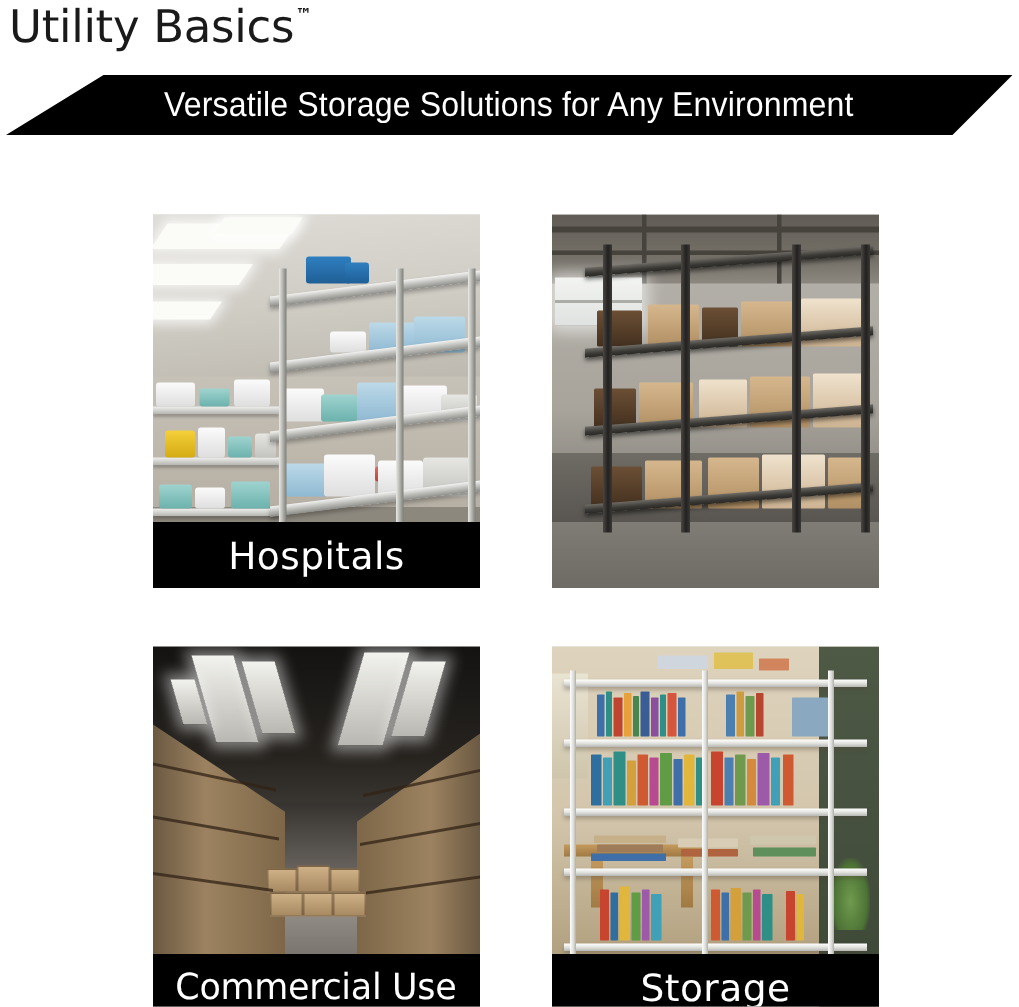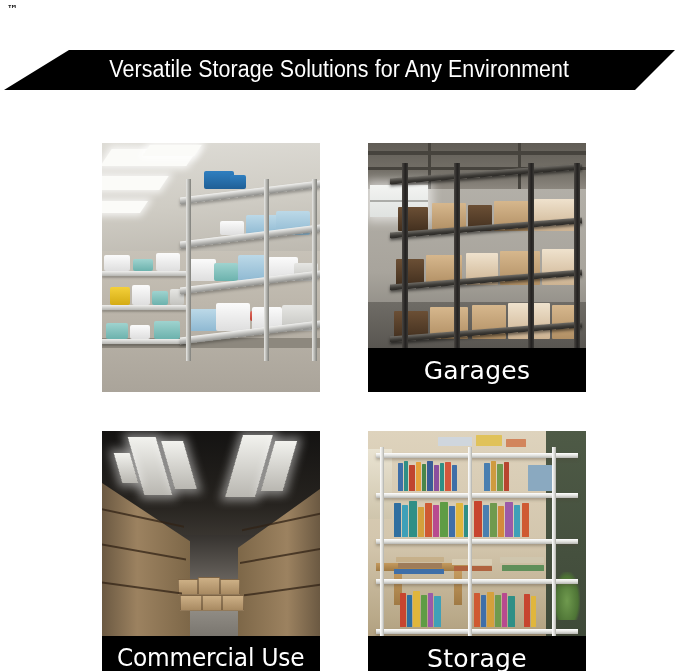--- a/index.html
+++ b/index.html
@@ -287,20 +287,21 @@
   }
   .sch-plant {
     position: absolute; right: 6px; bottom: 60px; width: 26px; height: 48px;
     background: radial-gradient(ellipse at 50% 60%, #6f9a4e 0%, #4d7335 60%, rgba(77,115,53,0) 75%);
   }
 </style>
 </head>
 <body>
 
 <div class="brand">
+  <span class="brand-name">Utility Basics</span>
   <span class="brand-tm">™</span>
 </div>
 
 <div class="banner">
   <span class="banner-text">Versatile Storage Solutions for Any Environment</span>
 </div>
 
 <div class="grid">
 
   <div class="tile r0 c0">
@@ -347,20 +348,23 @@
         <div class="box bx-ltblue" style="left:6px;  top:126px;width:32px; height:22px;"></div>
         <div class="box bx-white" style="left:36px; top:120px;width:34px; height:28px;"></div>
         <div class="box bx-red" style="left:70px; top:128px;width:14px; height:10px;"></div>
         <div class="box bx-white" style="left:72px; top:124px;width:30px; height:24px;"></div>
         <div class="box bx-gray" style="left:102px;top:122px;width:34px; height:26px;"></div>
         <div class="hosp-shelf hs4"></div>
         <div class="hosp-post hp1"></div>
         <div class="hosp-post hp2"></div>
         <div class="hosp-post hp3"></div>
       </div>
+    </div>
+    <div class="caption">
+      <span class="caption-text">Hospitals</span>
     </div>
   </div>
 
   <div class="tile r0 c1">
     <div class="photo">
       <div class="gar-bg"></div>
       <div class="gar-ceiling">
         <div class="gar-beam" style="left:0; top:8px;  width:218px;"></div>
         <div class="gar-beam" style="left:0; top:24px; width:218px; height:3px;"></div>
         <div class="gar-beam" style="left:60px; top:0; width:3px; height:46px;"></div>
@@ -388,23 +392,20 @@
         <div class="gbox gb-tan" style="left:82px; top:142px; width:34px; height:34px;"></div>
         <div class="gbox gb-lt" style="left:118px;top:140px; width:42px; height:36px;"></div>
         <div class="gbox gb-tan" style="left:162px;top:142px; width:28px; height:34px;"></div>
         <div class="gar-shelf" style="top:166px;"></div>
         <div class="gar-post" style="left:12px;"></div>
         <div class="gar-post" style="left:64px;"></div>
         <div class="gar-post" style="left:138px;"></div>
         <div class="gar-post" style="left:184px;"></div>
       </div>
     </div>
-    <div class="caption">
-      <span class="caption-text">Garages</span>
-    </div>
   </div>
 
   <div class="tile r1 c0">
     <div class="photo">
       <div class="com-bg"></div>
       <div class="com-ceil">
         <div class="com-sky" style="left:34px; top:6px;  width:28px; height:58px; transform:skewX(16deg);"></div>
         <div class="com-sky" style="left:66px; top:10px; width:22px; height:48px; transform:skewX(16deg);"></div>
         <div class="com-sky" style="left:132px;top:4px;  width:30px; height:62px; transform:skewX(-16deg);"></div>
         <div class="com-sky" style="left:166px;top:10px; width:22px; height:50px; transform:skewX(-16deg);"></div>

